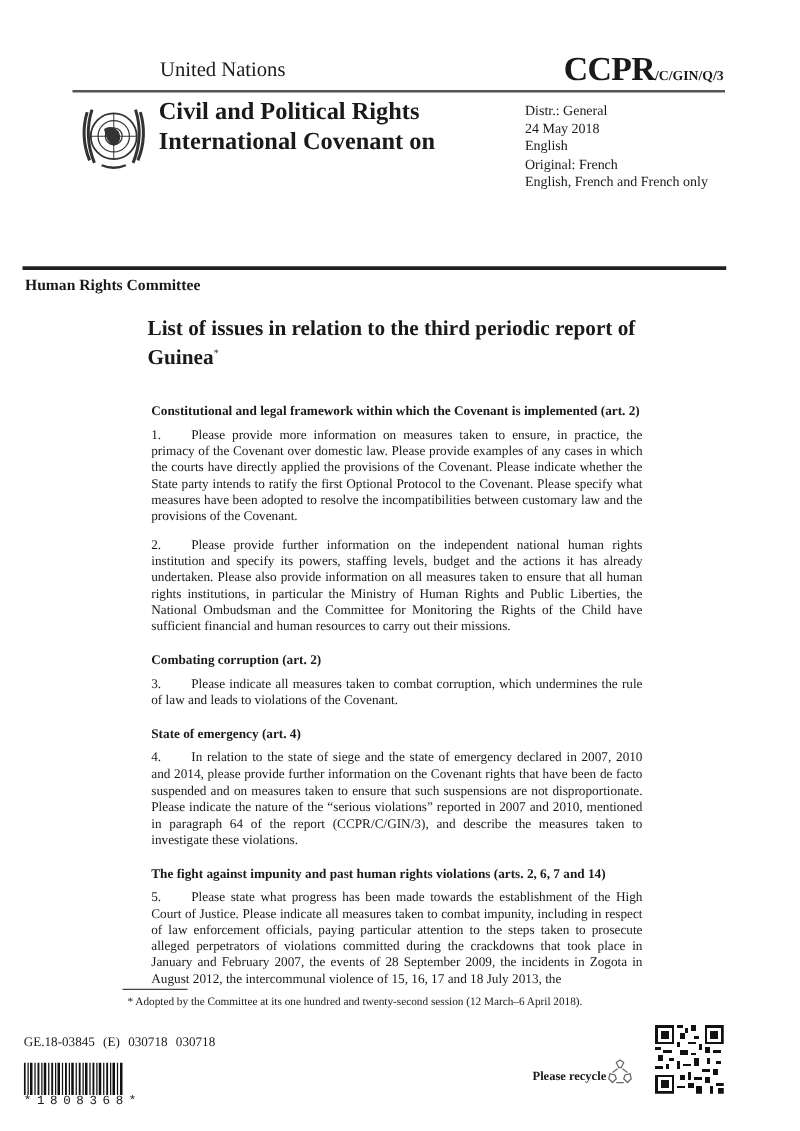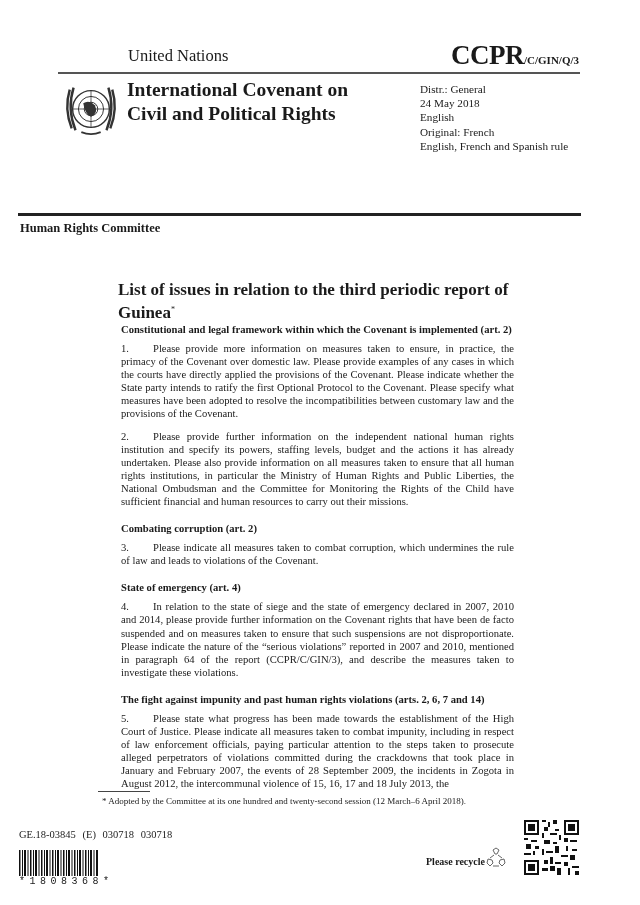--- a/index.html
+++ b/index.html
@@ -8,21 +8,21 @@
   .abs { position: absolute; }
   .un { left: 128px; top: 46px; font-size: 16.5px; }
   .symbol { right: 61px; top: 40px; font-size: 27px; letter-spacing: -0.5px; font-weight: bold; }
   .symbol small { font-size: 11px; letter-spacing: 0; }
   .rule-top { left: 58px; top: 72px; width: 522px; height: 2px; background: #555; }
   .emblem { left: 62px; top: 80px; width: 58px; height: 58px; }
   .title { left: 127px; top: 78px; font-size: 19.5px; font-weight: bold; line-height: 24px; }
   .distr { left: 420px; top: 82px; font-size: 11.2px; line-height: 14.2px; }
   .rule-mid { left: 18px; top: 213px; width: 563px; height: 2.5px; background: #222; }
   .committee { left: 20px; top: 221px; font-size: 12.5px; font-weight: bold; }
-  .doc-title { left: 118px; top: 253px; font-size: 17px; font-weight: bold; line-height: 20px; width: 430px; margin-top: 27px; }
+  .doc-title { left: 118px; top: 253px; font-size: 17px; font-weight: bold; line-height: 20px; width: 430px; }
   .doc-title sup { font-size: 8px; font-weight: normal; vertical-align: 6px; }
   .content { left: 121px; top: 299px; width: 393px; font-size: 10.6px; line-height: 13.1px; text-align: justify; margin-top: 24px; }
   .content h3 { font-size: 10.6px; font-weight: bold; margin: 0 0 6px 0; line-height: 13px; text-align: left; }
   .content p { margin: 0 0 9px 0; }
   .content .num { display: inline-block; width: 32px; }
   .content .sec { margin-top: 14px; }
   .fn-rule { left: 98px; top: 791px; width: 52px; height: 1px; background: #444; }
   .footnote { left: 102px; top: 796px; font-size: 9px; }
   .gecode { left: 19px; top: 829px; font-size: 10.5px; word-spacing: 4px; }
   .barcode { left: 19px; top: 850px; width: 80px; height: 26px; }
@@ -43,30 +43,30 @@
   <circle cx="30" cy="30" r="19" fill="none" stroke="#333" stroke-width="1.5"></circle>
   <circle cx="30" cy="30" r="13" fill="none" stroke="#333" stroke-width="1"></circle>
   <circle cx="30" cy="30" r="7" fill="none" stroke="#333" stroke-width="1"></circle>
   <line x1="11" y1="30" x2="49" y2="30" stroke="#333" stroke-width="0.8"></line>
   <line x1="30" y1="11" x2="30" y2="49" stroke="#333" stroke-width="0.8"></line>
   <path d="M22 24 Q28 20 34 26 Q38 34 30 38 Q24 36 22 24Z" fill="#333"></path>
   <path d="M20 54 Q30 58 40 54" stroke="#333" stroke-width="2" fill="none"></path>
 </svg>
 
 <div class="abs title">
+  <div>Civil and Political Rights</div>
   <div>International Covenant on</div>
-  <div>Civil and Political Rights</div>
 </div>
 
 <div class="abs distr">
   <div>Distr.: General</div>
   <div>24 May 2018</div>
   <div>English</div>
   <div>Original: French</div>
-  <div>English, French and Spanish rule</div>
+  <div>English, French and French only</div>
 </div>
 
 <div class="abs rule-mid"></div>
 <div class="abs committee">Human Rights Committee</div>
 
 <div class="abs doc-title"><span>List of issues in relation to the third periodic report of Guinea</span><sup>*</sup></div>
 
 <div class="abs content">
   <h3>Constitutional and legal framework within which the Covenant is implemented (art. 2)</h3>
   <p><span class="num">1.</span><span>Please provide more information on measures taken to ensure, in practice, the primacy of the Covenant over domestic law. Please provide examples of any cases in which the courts have directly applied the provisions of the Covenant. Please indicate whether the State party intends to ratify the first Optional Protocol to the Covenant. Please specify what measures have been adopted to resolve the incompatibilities between customary law and the provisions of the Covenant.</span></p>

